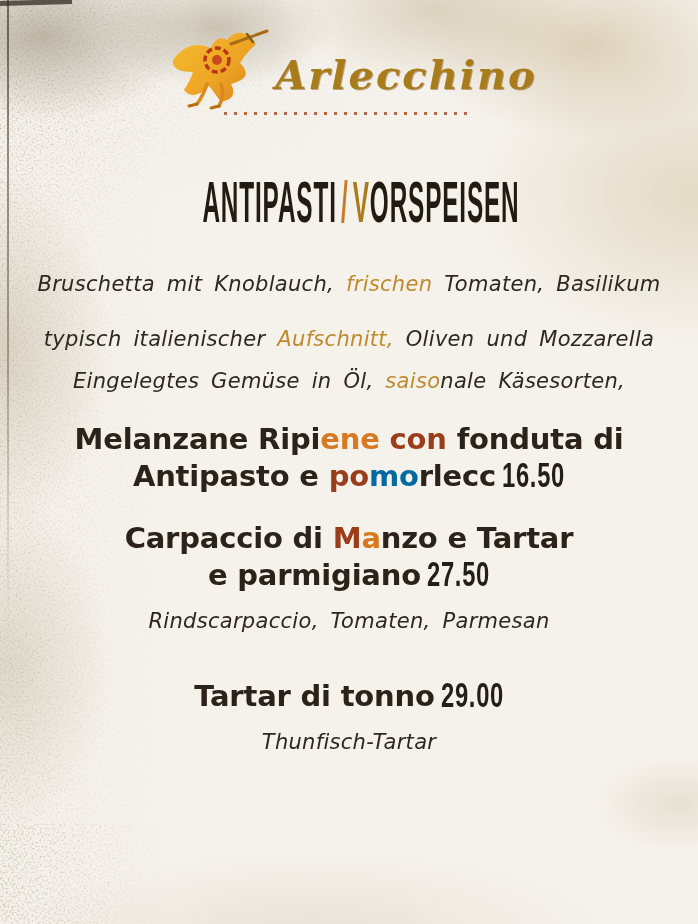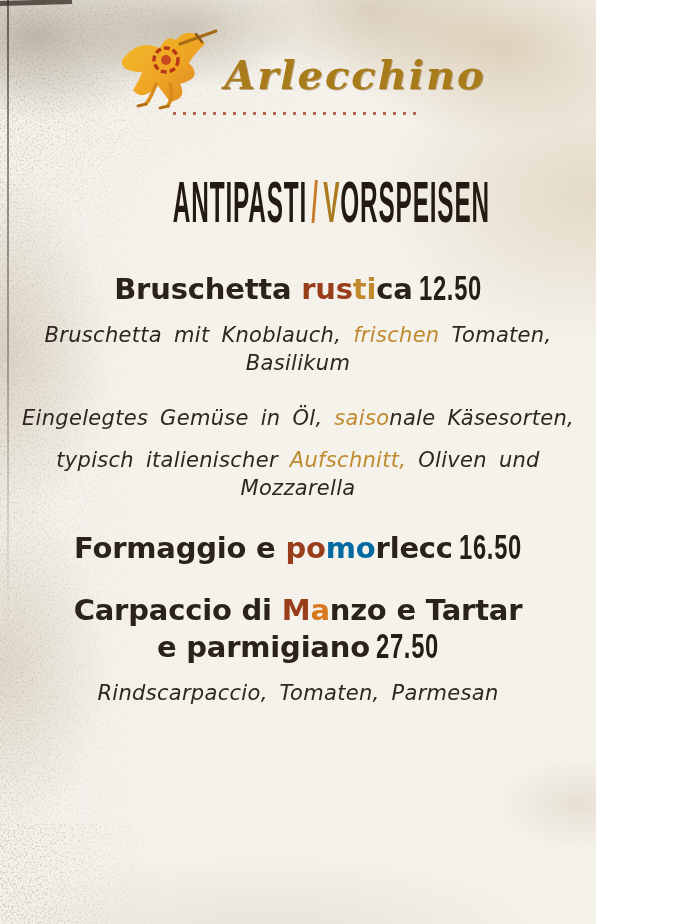--- a/index.html
+++ b/index.html
@@ -1,18 +1,18 @@
 <!DOCTYPE html>
 <html><head>
 <meta charset="utf-8">
 <style>
   html,body{margin:0;padding:0;}
   .page{
     position:relative;
-    width:596px;height:924px;
+    width:698px;height:924px;
     background:#f5f2ec;
     overflow:hidden;
     font-family:"DejaVu Sans",sans-serif;
   }
   
   .page::before{
     content:"";position:absolute;inset:0;pointer-events:none;z-index:1;
     background:
       radial-gradient(ellipse 240px 130px at 84% 5%, rgba(205,186,153,.60), transparent 70%),
       radial-gradient(ellipse 200px 110px at 62% 1%, rgba(189,171,139,.45), transparent 70%),
@@ -142,31 +142,35 @@
       <div class="logo-script">Arlecchino</div>
     </div>
     <div class="dotted-line"></div>
 
     <h1 class="page-title">
       <span>ANTIPASTI</span><span class="slash-accent">/</span><span class="v-accent">V</span><span>ORSPEISEN</span>
     </h1>
 
     <div class="menu-list" id="menu-list">
         <div class="menu-item">
-          <div class="title-line"><span class="seg seg-dark">Bruschetta </span><span class="seg seg-rust">rus</span><span class="seg seg-gold">ti</span><span class="seg seg-dark">ca</span><span class="price">12.50</span></div>
           <div class="desc-line"><span class="seg seg-dark">Bruschetta mit Knoblauch, </span><span class="seg seg-gold">frischen</span><span class="seg seg-dark"> Tomaten, Basilikum</span></div>
         </div>
         <div class="menu-item">
+          <div class="desc-line"><span class="seg seg-dark">typisch italienischer </span><span class="seg seg-gold">Aufschnitt,</span><span class="seg seg-dark"> Oliven und Mozzarella</span></div>
           <div class="desc-line"><span class="seg seg-dark">Eingelegtes Gemüse in Öl, </span><span class="seg seg-gold">saiso</span><span class="seg seg-dark">nale Käsesorten,</span></div>
-          <div class="desc-line"><span class="seg seg-dark">typisch italienischer </span><span class="seg seg-gold">Aufschnitt,</span><span class="seg seg-dark"> Oliven und Mozzarella</span></div>
         </div>
         <div class="menu-item">
-          <div class="title-line"><span class="seg seg-dark">Formaggio e </span><span class="seg seg-rust">po</span><span class="seg seg-brown">mo</span><span class="seg seg-dark">rlecc</span><span class="price">16.50</span></div>
+          <div class="title-line"><span class="seg seg-dark">Melanzane Ripi</span><span class="seg seg-accent">ene</span><span class="seg seg-dark"> </span><span class="seg seg-rust">con</span><span class="seg seg-dark"> fonduta di</span></div>
+          <div class="title-line"><span class="seg seg-dark">Antipasto e </span><span class="seg seg-rust">po</span><span class="seg seg-brown">mo</span><span class="seg seg-dark">rlecc</span><span class="price">16.50</span></div>
         </div>
         <div class="menu-item">
           <div class="title-line"><span class="seg seg-dark">Carpaccio di </span><span class="seg seg-rust">M</span><span class="seg seg-accent">a</span><span class="seg seg-dark">nzo e Tartar</span></div>
           <div class="title-line"><span class="seg seg-dark">e parmigiano</span><span class="price">27.50</span></div>
           <div class="desc-line"><span class="seg seg-dark">Rindscarpaccio, Tomaten, Parmesan</span></div>
+        </div>
+        <div class="menu-item extra-gap">
+          <div class="title-line"><span class="seg seg-dark">Tartar di tonno</span><span class="price">29.00</span></div>
+          <div class="desc-line"><span class="seg seg-dark">Thunfisch-Tartar</span></div>
         </div>
       </div>
 
   </div>
 </div>
 
 </body></html>

